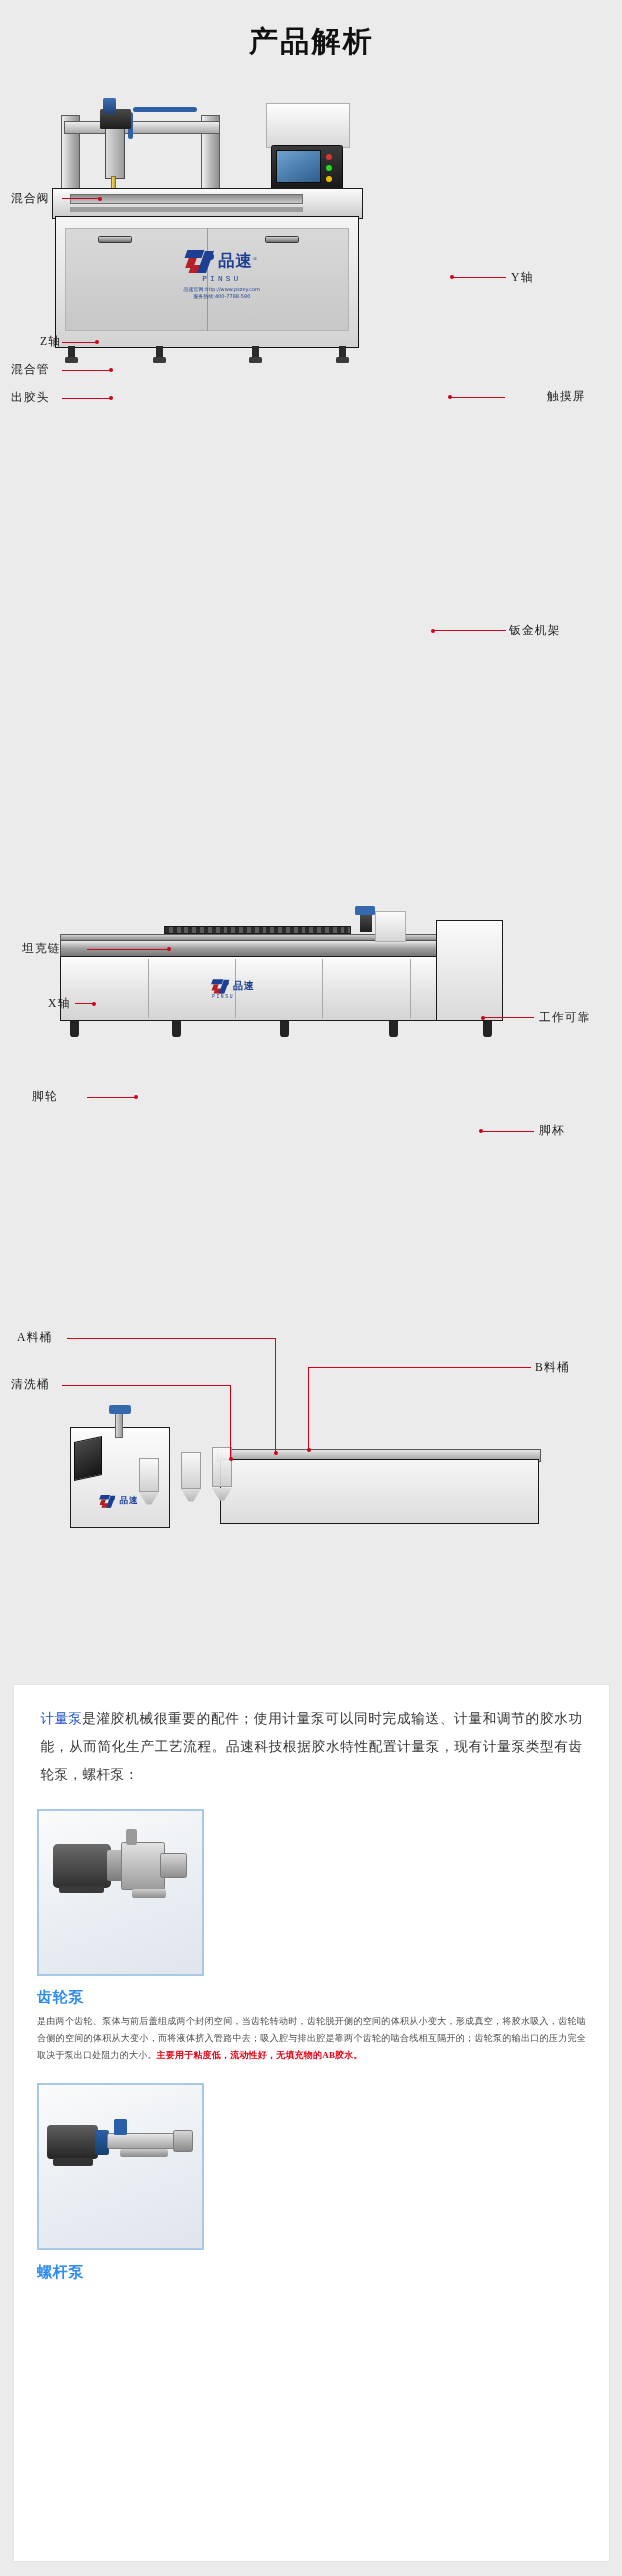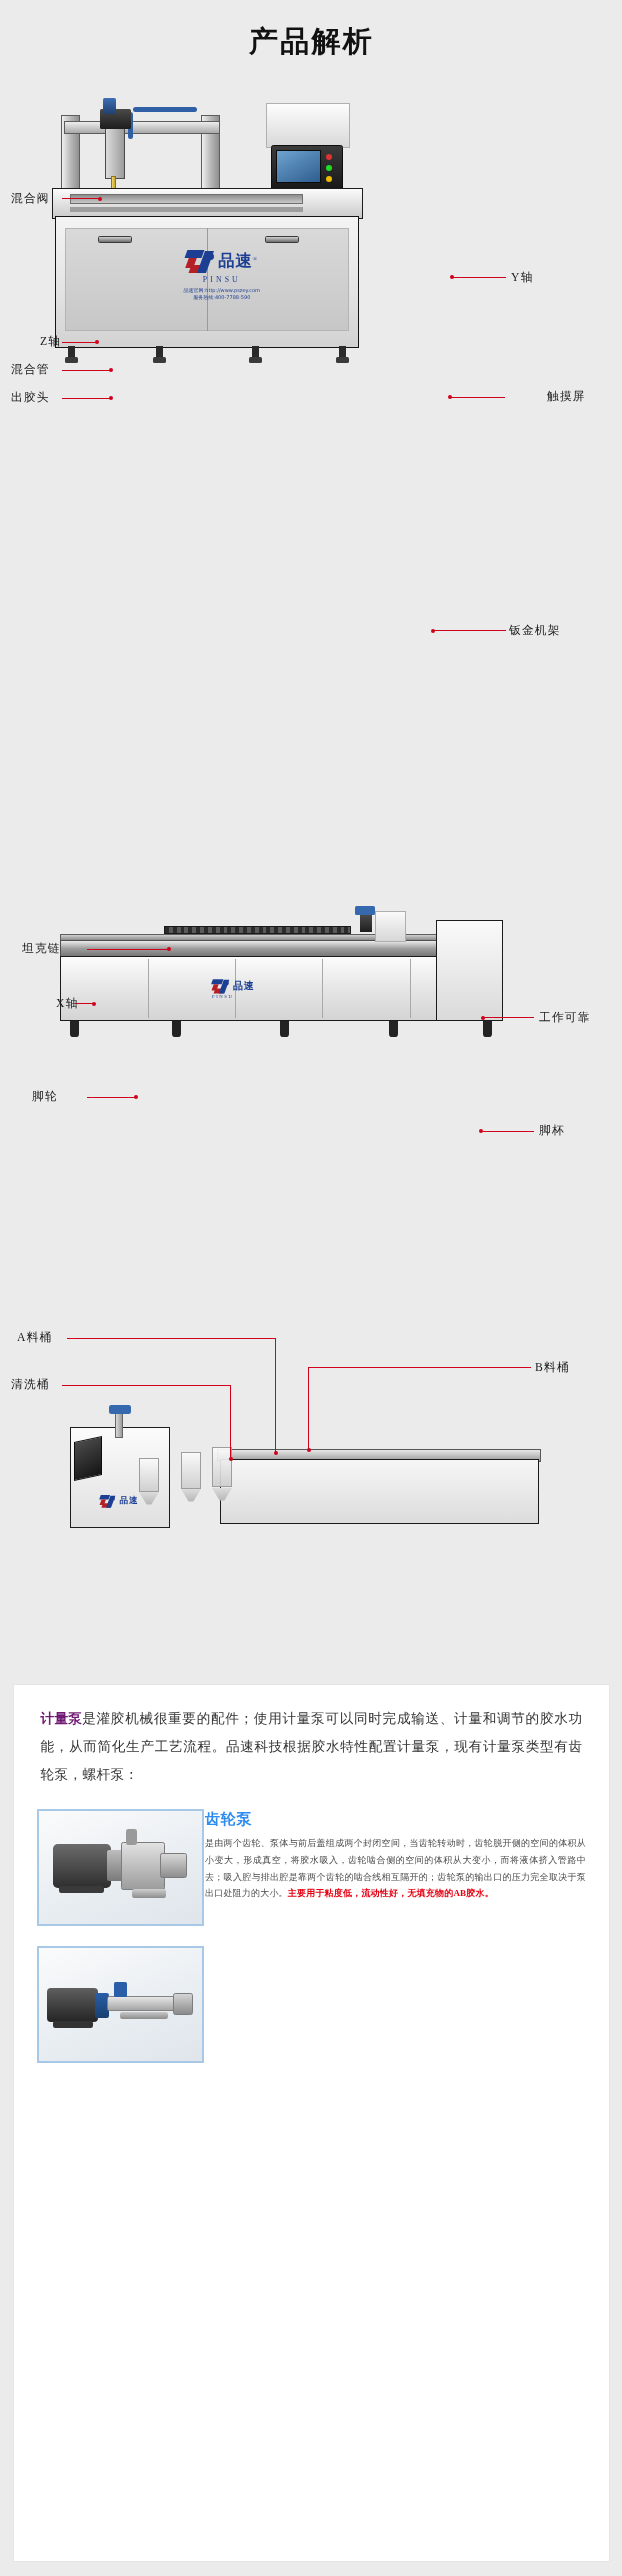--- a/index.html
+++ b/index.html
@@ -158,21 +158,21 @@
   }
   .logo-row { display: flex; align-items: center; justify-content: center; gap: 3.9px; }
   .logo-mark { width: 28px; height: 26.5px; position: relative; }
   .logo-mark .s1 { position: absolute; left: 0; top: 2.3px; width: 17px; height: 7.8px; background: #1c3f94; transform: skewX(-20deg); }
   .logo-mark .s2 { position: absolute; left: 0.8px; top: 10px; width: 7.8px; height: 10px; background: #b42025; transform: skewX(-20deg); }
   .logo-mark .s3 { position: absolute; left: 3.9px; top: 17px; width: 16.3px; height: 7.8px; background: #b42025; transform: skewX(-20deg); }
   .logo-mark .s4 { position: absolute; left: 15px; top: 3.1px; width: 8.6px; height: 22px; background: #1c3f94; transform: skewX(-20deg); }
   .logo-mark .s5 { position: absolute; left: 18.7px; top: 5.4px; width: 8.6px; height: 7px; background: #1c3f94; border-radius: 0 4.7px 4.7px 0; }
   .logo-cn { font-family: "DejaVu Sans","Liberation Sans",sans-serif; font-weight: bold; font-size: 16.3px; color: #1c3f94; letter-spacing: 0.8px; }
   .logo-sup { font-size: 6.2px; vertical-align: super; color: #1c3f94; }
-  .logo-en { font-family: Liberation Serif, serif; font-size: 7.8px; letter-spacing: 3.1px; color: #1c3f94; margin-top: 0.8px; }
+  .logo-en { font-family: Liberation Mono, monospace; font-size: 7.8px; letter-spacing: 3.1px; color: #1c3f94; margin-top: 0.8px; }
   .logo-url { font-family: "DejaVu Sans","Liberation Sans",sans-serif; font-size: 5px; color: #1c3f94; margin-top: 2.3px; line-height: 1.5; }
 
   
   #machine2 { left: 47px; top: 903px; width: 514px; height: 233px; }
   .m2-table {
     position: absolute; left: 12.5px; top: 53px; width: 436px; height: 65px;
     background: linear-gradient(180deg,#fcfcfc 0%,#e8e8e8 45%,#d4d4d4 100%);
     border: 1.6px solid #1b1b1b;
   }
   .m2-panelline { position: absolute; top: 1.6px; bottom: 1.6px; width: 0.8px; background: #a8a8a8; }
@@ -257,35 +257,36 @@
   }
   .card-intro {
     margin: 20px 26.5px 0 26.5px;
     font-size: 13.6px;
     line-height: 2.05;
     color: #333;
     text-align: justify;
     letter-spacing: 0.4px;
   }
   .kw-red {
-    color: #701a75;
-    font-weight: bold;
+    color: #1d4ed8;
+    font-weight: normal;
     font-family: "DejaVu Sans","Liberation Sans",sans-serif;
     letter-spacing: 0;
   }
   .kw-red-hl {
     color: #e60012;
     font-weight: bold;
   }
 
   .pump-block {
     margin: 20px 23px 0 23px;
     display: flex;
-    gap: 1px;
+    gap: 11px;
     align-items: flex-start;
+    flex-direction: column;
   }
   .pump-photo {
     width: 167px; height: 117px;
     flex: 0 0 167px;
     border: 2.3px solid #a8c8e8;
     background: linear-gradient(160deg,#fbfbfb 0%,#e9eef3 55%,#dfe5ea 100%);
     position: relative;
     overflow: hidden;
   }
   .pump-body { position: absolute; border-radius: 2.3px; }
@@ -441,21 +442,21 @@
   <div class="m2-caster" style="left:125px;"></div>
   <div class="m2-caster" style="left:233px;"></div>
   <div class="m2-caster" style="left:342px;"></div>
   <div class="m2-caster" style="left:436px;"></div>
 </div>
 
 <div class="callout" style="left:22px;  top:943px;">坦克链</div>
 <div class="lead" style="left:87px; top:949px; width:81px;"></div>
 <div class="dot" style="left:167px; top:947px;"></div>
 
-<div class="callout" style="left:56px;  top:998px;">X轴</div>
+<div class="callout" style="left:48px;  top:998px;">X轴</div>
 <div class="lead" style="left:75px;  top:1003px; width:18.7px;"></div>
 <div class="dot" style="left:92px; top:1002px;"></div>
 
 <div class="callout" style="left:32px;  top:1091px;">脚轮</div>
 <div class="lead" style="left:87px; top:1097px; width:48px;"></div>
 <div class="dot" style="left:134px; top:1095px;"></div>
 
 <div class="callout" style="left:539px; top:1012px;">工作可靠</div>
 <div class="lead" style="left:484px; top:1017px; width:50px;"></div>
 <div class="dot" style="left:481px; top:1016px;"></div>
@@ -540,17 +541,18 @@
     <div class="pump-photo">
       <div class="pump-body" style="left:7.8px; top:40px; width:51px; height:34px; background:linear-gradient(180deg,#5f5f5f,#242424); border-radius:3.9px;"></div>
       <div class="pump-body" style="left:56px; top:45px; width:14px; height:25px; background:linear-gradient(180deg,#2a5ea8,#17406f);"></div>
       <div class="pump-body" style="left:68px; top:48px; width:72px; height:15.6px; background:linear-gradient(180deg,#e6e6e6,#a5a5a5); border:0.8px solid #828282; border-radius:2.3px;"></div>
       <div class="pump-body" style="left:134px; top:45px; width:20px; height:22px; background:linear-gradient(180deg,#d5d5d5,#8a8a8a); border:0.8px solid #7c7c7c;"></div>
       <div class="pump-body" style="left:75px; top:34px; width:12.5px; height:15.6px; background:#2a5ea8; border-radius:1.6px;"></div>
       <div class="pump-body" style="left:14px; top:73px; width:40px; height:7.8px; background:#333;"></div>
       <div class="pump-body" style="left:81px; top:64px; width:48px; height:7.8px; background:linear-gradient(180deg,#c9c9c9,#8b8b8b);"></div>
     </div>
     <div class="pump-text">
+      <div class="pump-head">螺杆泵</div>
     </div>
   </div>
 
 </div>
 
 
 </body></html>

